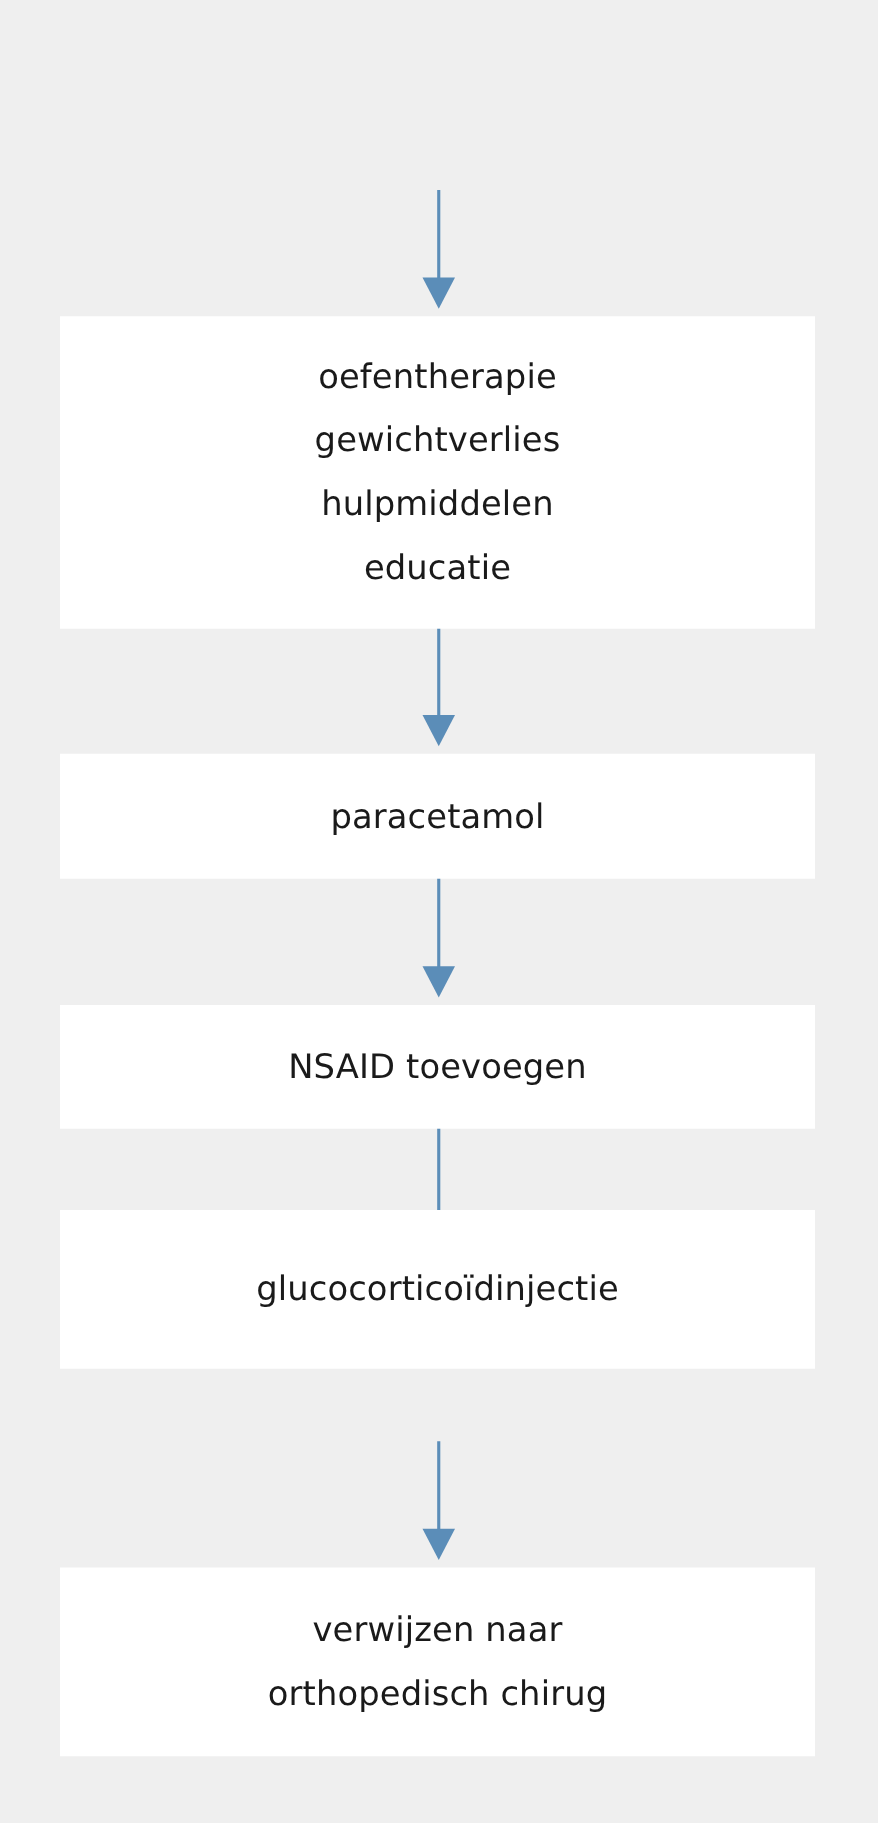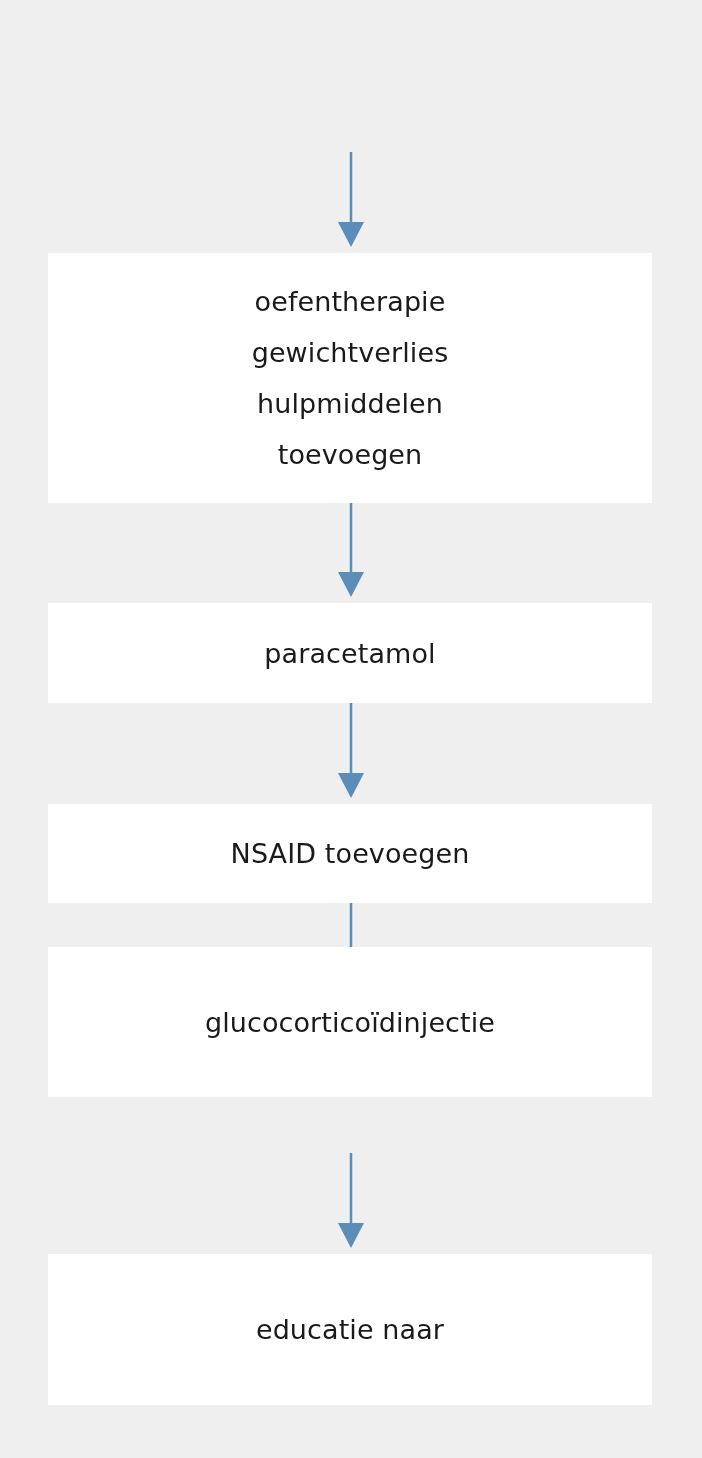--- a/index.html
+++ b/index.html
@@ -66,21 +66,21 @@
     <svg viewBox="0 0 702 101" preserveAspectRatio="none" aria-hidden="true">
       <line x1="351" y1="0" x2="351" y2="71" stroke="#5b8db8" stroke-width="2.5"></line>
       <polygon points="338,70 364,70 351,95" fill="#5b8db8"></polygon>
     </svg>
   </div>
 
   <div class="node" style="top:253px; height:250px;">
     <div class="node-line">oefentherapie</div>
     <div class="node-line">gewichtverlies</div>
     <div class="node-line">hulpmiddelen</div>
-    <div class="node-line">toevoegen</div>
+    <div class="node-line">educatie</div>
   </div>
 
   <div class="connector" style="top:503px; height:100px;">
     <svg viewBox="0 0 702 100" preserveAspectRatio="none" aria-hidden="true">
       <line x1="351" y1="0" x2="351" y2="70" stroke="#5b8db8" stroke-width="2.5"></line>
       <polygon points="338,69 364,69 351,94" fill="#5b8db8"></polygon>
     </svg>
   </div>
 
   <div class="node" style="top:603px; height:100px;align-items:center;">
@@ -98,28 +98,29 @@
     <div class="node-line">NSAID toevoegen</div>
   </div>
 
   <div class="connector" style="top:903px; height:101px;">
     <svg viewBox="0 0 702 101" preserveAspectRatio="none" aria-hidden="true">
       <line x1="351" y1="0" x2="351" y2="71" stroke="#5b8db8" stroke-width="2.5"></line>
       <polygon points="338,70 364,70 351,95" fill="#5b8db8"></polygon>
     </svg>
   </div>
 
-  <div class="node" style="top:947px; height:150px;">
+  <div class="node" style="top:968px; height:127px;">
     <div class="node-line">glucocorticoïdinjectie</div>
   </div>
 
   <div class="connector" style="top:1153px; height:101px;">
     <svg viewBox="0 0 702 101" preserveAspectRatio="none" aria-hidden="true">
       <line x1="351" y1="0" x2="351" y2="71" stroke="#5b8db8" stroke-width="2.5"></line>
       <polygon points="338,70 364,70 351,95" fill="#5b8db8"></polygon>
     </svg>
   </div>
 
   <div class="node" style="top:1254px; height:151px;">
-    <div class="node-line">educatie naar</div>
+    <div class="node-line">verwijzen naar</div>
+    <div class="node-line">orthopedisch chirug</div>
   </div>
 
 </div>
 
 </body></html>

